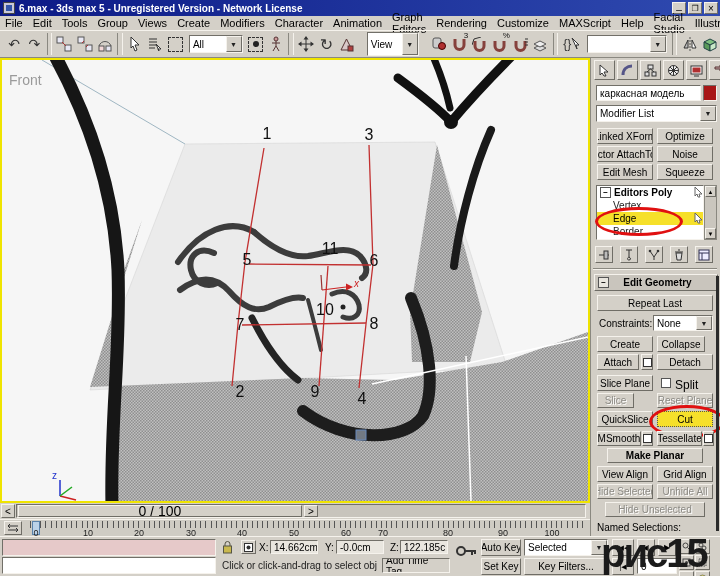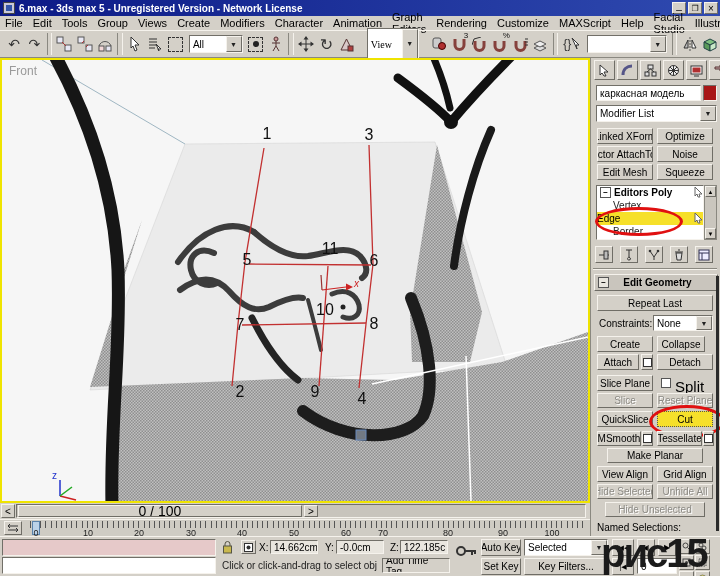--- a/index.html
+++ b/index.html
@@ -152,21 +152,21 @@
     </div>
     <div class="ticon">
         <span style="font-size:16px;">↻</span>
       </div>
     <div class="ticon">
       <svg width="15" height="15" viewBox="0 0 15 15">
           <path d="M2 13 L13 13 L7.5 2 Z" fill="#d8c8c8" stroke="#533"></path>
           <rect x="9" y="9" width="5" height="5" fill="#b04040" stroke="#533"></rect>
         </svg>
     </div>
-    <div class="combo" style="width:56px;height:32px;margin:0 10px;font-family:Liberation Serif, serif;">
+    <div class="combo" style="width:56px;height:24px;margin:0 10px;">
       <span class="cv">View</span>
       <span class="ca">
           <span>▼</span>
         </span>
     </div>
     <div class="ticon">
       <svg width="16" height="16" viewBox="0 0 16 16">
           <rect x="2" y="2" width="8" height="10" rx="2" fill="#ccc" stroke="#555"></rect>
           <circle cx="11" cy="10" r="3.5" fill="#b03030" stroke="#400"></circle>
         </svg>
@@ -288,21 +288,21 @@
 
       <g>
         <line x1="58" y1="436" x2="58" y2="420" stroke="#2233cc" stroke-width="1.5"></line>
         <line x1="58" y1="436" x2="74" y2="440" stroke="#cc2222" stroke-width="1.5"></line>
         <line x1="58" y1="436" x2="70" y2="427" stroke="#22aa22" stroke-width="1.5"></line>
       </g>
 
       <rect x="354" y="370" width="10" height="10" fill="rgba(200,215,235,0.5)" stroke="#6688bb"></rect>
     </svg>
 
-    <div class="abs" style="left:7px;top:4px;color:#9a9a9a;font-size:12px;">Front</div>
+    <div class="abs" style="left:7px;top:12px;color:#9a9a9a;font-size:14px;">Front</div>
 
     <div class="num" style="left:265px;top:74px;">1</div>
     <div class="num" style="left:238px;top:332px;">2</div>
     <div class="num" style="left:367px;top:75px;">3</div>
     <div class="num" style="left:360px;top:339px;">4</div>
     <div class="num" style="left:245px;top:200px;">5</div>
     <div class="num" style="left:372px;top:201px;">6</div>
     <div class="num" style="left:238px;top:265px;">7</div>
     <div class="num" style="left:372px;top:264px;">8</div>
     <div class="num" style="left:313px;top:332px;">9</div>
@@ -391,21 +391,21 @@
             <span>−</span>
           </span>
         <span style="flex:1;">Editors Poly</span>
         <svg width="9" height="11" viewBox="0 0 9 11">
             <path d="M1 0 L8 7 L5 7 L6 10 L4 10 L3 7 L1 9 Z" fill="#fff" stroke="#666"></path>
           </svg>
       </div>
       <div class="stkrow" style="padding-left:16px;color:#222;">
         <span>Vertex</span>
       </div>
-      <div class="stkrow" style="padding-left:0;background:#f6e02a;">
+      <div class="stkrow" style="padding-left:16px;background:#f6e02a;">
         <span style="flex:1;">Edge</span>
         <svg width="9" height="11" viewBox="0 0 9 11">
             <path d="M1 0 L8 7 L5 7 L6 10 L4 10 L3 7 L1 9 Z" fill="#fff" stroke="#666"></path>
           </svg>
       </div>
       <div class="stkrow" style="padding-left:16px;color:#222;">
         <span>Border</span>
       </div>
     </div>
 
@@ -488,23 +488,23 @@
       <span style="width:7px;height:7px;border:1px solid #333;background:#fff;"></span>
     </div>
     <div class="btn abs" style="left:66px;top:296px;width:56px;height:16px;">
         <span>Detach</span>
       </div>
 
     <div class="btn abs" style="left:6px;top:317px;width:56px;height:16px;">
         <span>Slice Plane</span>
       </div>
     <span class="abs" style="left:70px;top:320px;width:10px;height:10px;background:#fff;border:1px solid #555;box-sizing:border-box;"></span>
-    <div class="abs" style="left:84px;top:320px;font-size:15px;">Split</div>
-
-    <div class="btn dis abs" style="left:6px;top:335px;width:56px;height:15px;">
+    <div class="abs" style="left:84px;top:320px;font-size:12px;">Split</div>
+
+    <div class="btn dis abs" style="left:6px;top:335px;width:37px;height:15px;">
         <span>Slice</span>
       </div>
     <div class="btn dis abs" style="left:66px;top:335px;width:56px;height:15px;">
         <span>Reset Plane</span>
       </div>
 
     <div class="btn abs" style="left:6px;top:353px;width:56px;height:16px;">
         <span>QuickSlice</span>
       </div>
     <div class="btn hl abs" style="left:66px;top:353px;width:56px;height:16px;">
@@ -518,21 +518,21 @@
     <div class="btn abs" style="left:51px;top:373px;width:11px;height:15px;">
       <span style="width:7px;height:7px;border:1px solid #333;background:#fff;"></span>
     </div>
     <div class="btn abs" style="left:66px;top:373px;width:45px;height:15px;">
         <span>Tessellate</span>
       </div>
     <div class="btn abs" style="left:112px;top:373px;width:11px;height:15px;">
       <span style="width:7px;height:7px;border:1px solid #333;background:#fff;"></span>
     </div>
 
-    <div class="btn abs" style="left:16px;top:390px;width:96px;height:15px;">
+    <div class="btn abs" style="left:16px;top:390px;width:96px;height:15px;font-weight:bold;">
         <span>Make Planar</span>
       </div>
 
     <div class="btn abs" style="left:6px;top:408px;width:56px;height:16px;">
         <span>View Align</span>
       </div>
     <div class="btn abs" style="left:66px;top:408px;width:56px;height:16px;">
         <span>Grid Align</span>
       </div>
 

